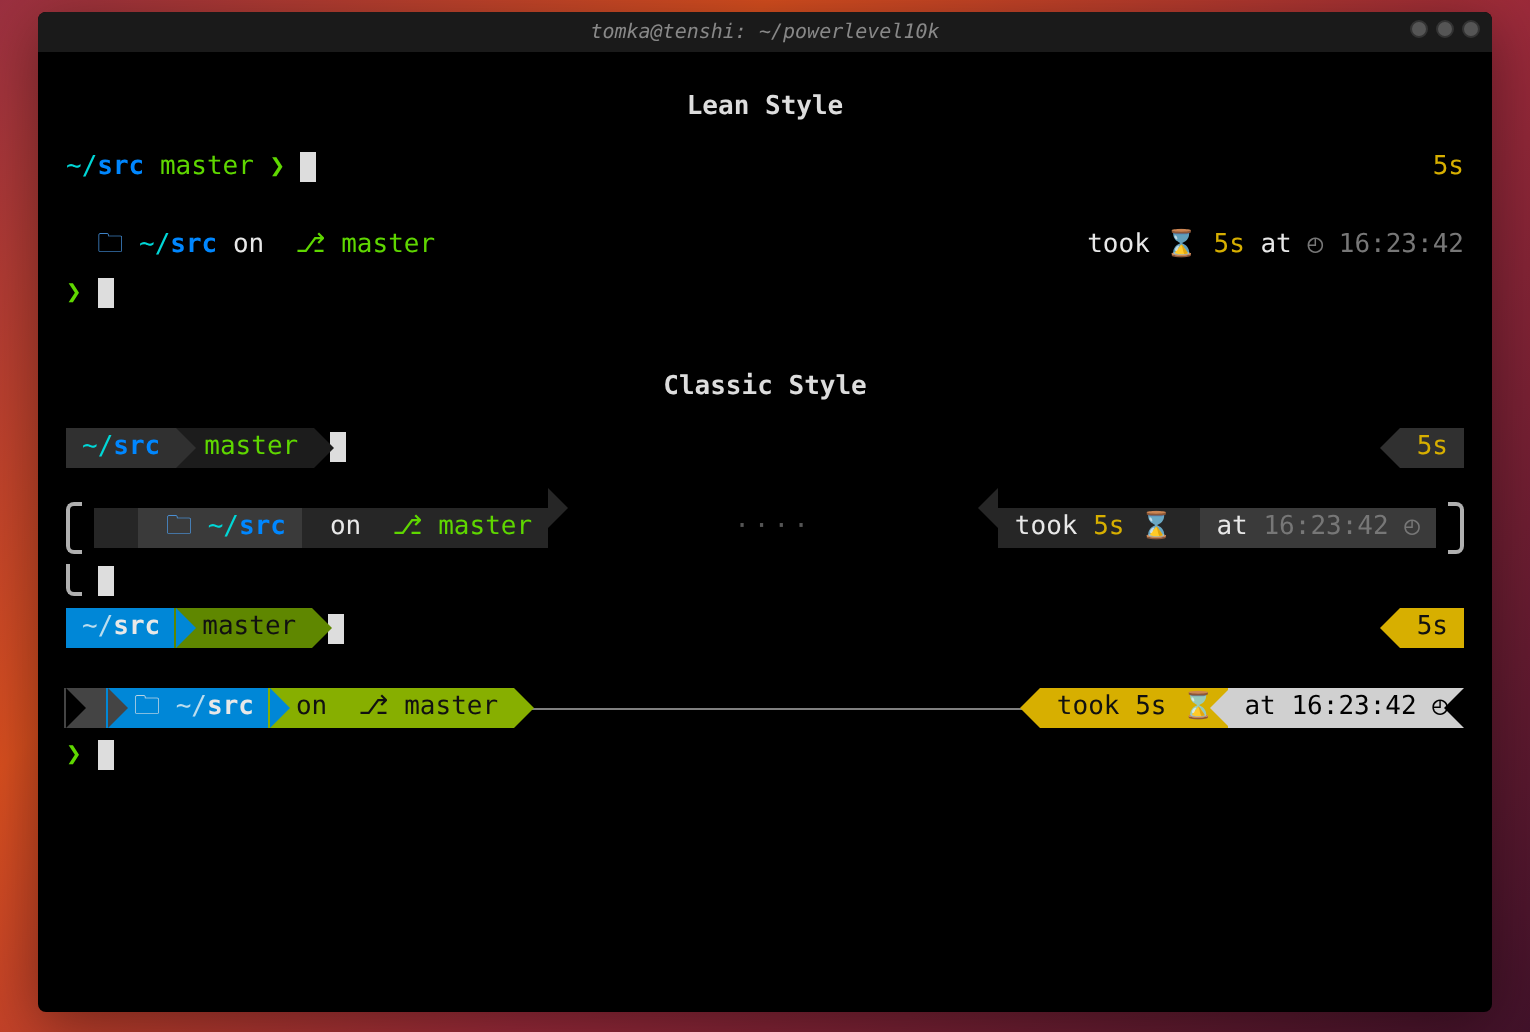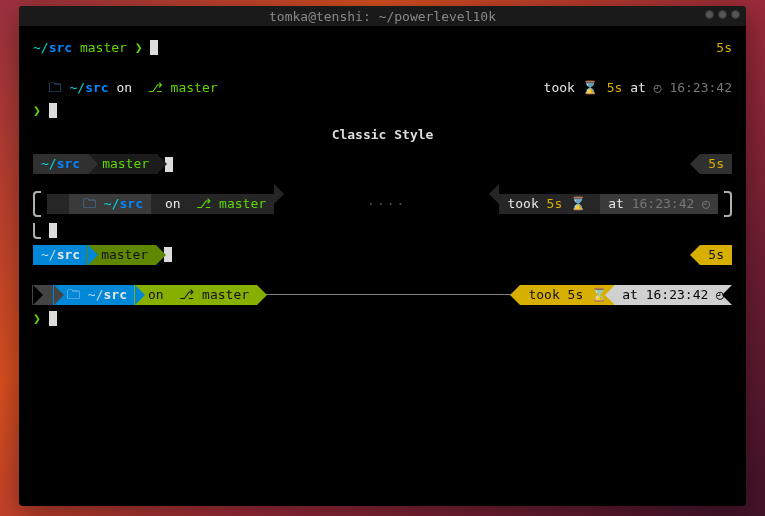--- a/index.html
+++ b/index.html
@@ -24,21 +24,22 @@
   }
   .titlebar {
     height: 20px;
     background: #1a1a1a;
     border-radius: 4px 4px 0 0;
     display: flex;
     align-items: center;
     justify-content: center;
     position: relative;
     color: #888;
-    font-size: 13px;
+    font-size: 10px;
+    font-style: italic;
   }
   .win-btns {
     position: absolute; right: 6px; top: 4px;
     display: flex; gap: 4px;
   }
   .win-btn { width: 9px; height: 9px; border-radius: 50%; background: #555; border:1px solid #333; }
   .term {
     flex: 1;
     padding: 12px 14px 14px 14px;
     color: #ccc;
@@ -108,20 +109,21 @@
     <span>tomka@tenshi: ~/powerlevel10k</span>
     <div class="win-btns">
       <div class="win-btn"></div>
       <div class="win-btn"></div>
       <div class="win-btn"></div>
     </div>
   </div>
 
   <div class="term">
 
+    <div class="heading">Lean Style</div>
 
     <div class="row">
       <span class="cyan">~/</span><span class="blue" style="font-weight:bold">src</span>
       <span> </span>
       <span class="green">master</span>
       <span> </span>
       <span class="green">❯</span>
       <span> </span>
       <span class="cursor"></span>
       <span class="grow"></span>
@@ -153,21 +155,21 @@
       <span class="grey">◴</span>
       <span> </span>
       <span class="grey">16:23:42</span>
     </div>
     <div class="row">
       <span class="green">❯</span>
       <span> </span>
       <span class="cursor"></span>
     </div>
 
-    <div class="heading" style="margin-top:4px">Classic Style</div>
+    <div class="heading" style="margin-top:28px">Classic Style</div>
 
     <div class="row">
       <span class="seg bg-grey1">
         <span class="txt"><span class="cyan">~/</span><span class="blue" style="font-weight:bold">src</span></span>
       </span><span class="arr-r" style="--c:#303030"></span>
       <span class="seg bg-grey2" style="padding-left:14px">
         <span class="txt green">master</span>
       </span><span class="arr-r" style="--c:#1c1c1c"></span>
       <span> </span>
       <span class="cursor"></span>

